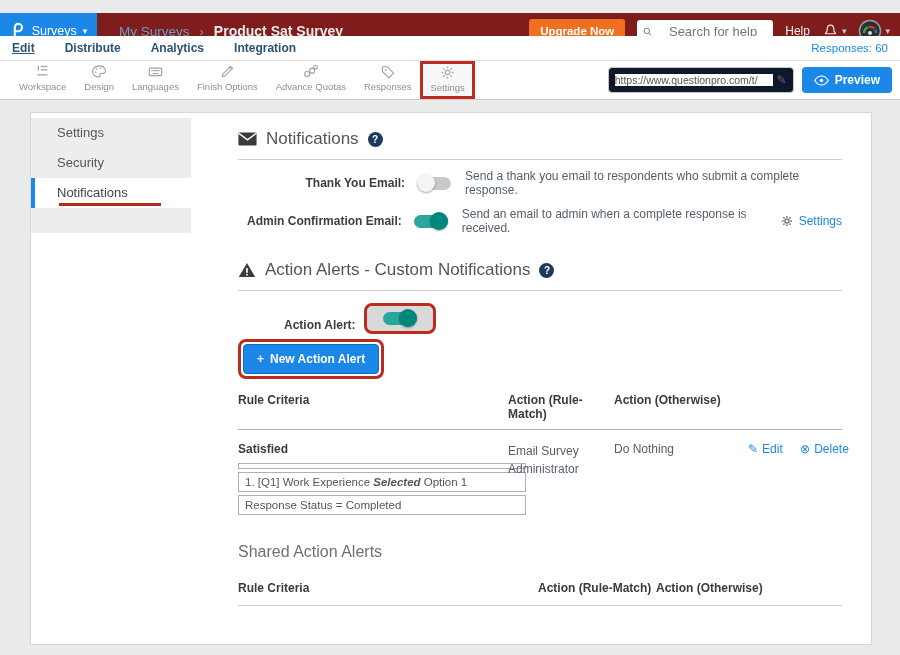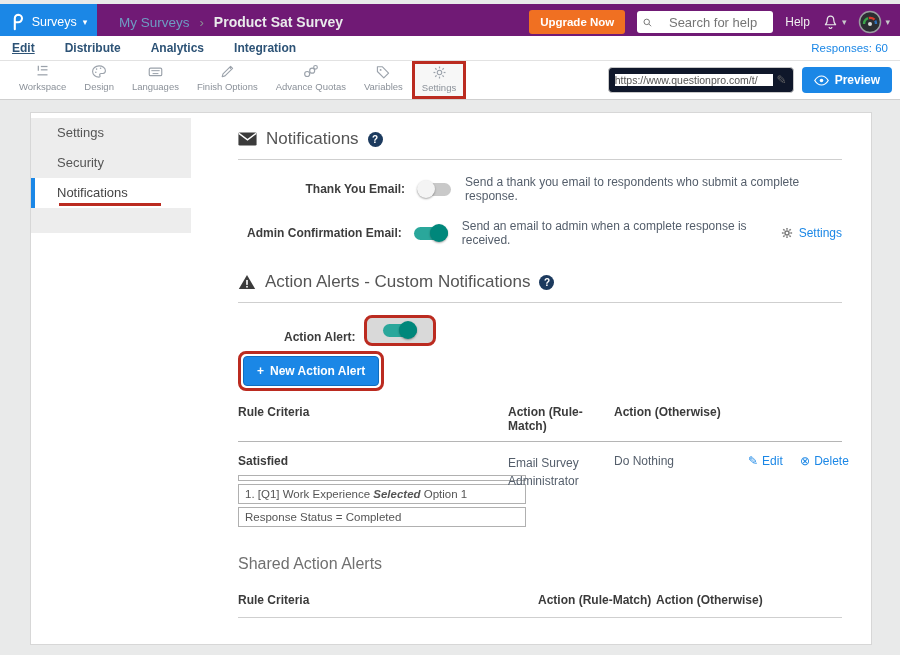--- a/index.html
+++ b/index.html
@@ -5,22 +5,22 @@
   * { margin:0; padding:0; box-sizing:border-box; }
   html,body { width:900px; height:655px; }
   body {
     font-family:"Liberation Sans", sans-serif;
     background:#e9eaea;
     position:relative;
     overflow:hidden;
     color:#545e6b;
   }
   
-  .topbar { position:absolute; top:4px; left:0; width:900px; height:36px;
-    background:#701a75; display:flex; align-items:center; }
+  .topbar { position:absolute; top:13px; left:0; width:900px; height:36px;
+    background:#7f1d1d; display:flex; align-items:center; }
   .logo-block { width:97px; height:36px; background:#1b87e6; display:flex;
     align-items:center; justify-content:center; gap:6px; cursor:pointer; }
   .logo-mark { width:16px; height:18px; display:block; }
   .logo-menu { color:#fff; font-size:12.5px; }
   .caret { font-size:9px; color:#fff; }
   .breadcrumb { display:flex; align-items:center; gap:10px; margin-left:22px; }
   .bc-parent { color:#6e9cc3; font-size:13.5px; cursor:pointer; }
   .bc-sep { color:#8a8f94; font-size:13px; }
   .bc-current { color:#e9eaeb; font-size:14px; font-weight:bold; }
   .topbar-right { margin-left:auto; display:flex; align-items:center; gap:12px; padding-right:10px; }
@@ -69,21 +69,21 @@
   
   .main { position:absolute; left:207px; top:16px; width:604px; }
   .section-head { display:flex; align-items:center; gap:9px; border-bottom:1px solid #cfcfcf;
     padding-bottom:10px; }
   .section-title { font-size:17px; color:#555; }
   .sub-title { font-size:16px; color:#707070; }
   .help-icon { width:15px; height:15px; border-radius:50%; background:#1c3a5e; color:#fff;
     font-size:10px; font-weight:bold; display:inline-flex; align-items:center;
     justify-content:center; cursor:pointer; }
   
-  .toggle-row { display:flex; align-items:center; height:30px; margin-top:14px; }
+  .toggle-row { display:flex; align-items:center; height:30px; margin-top:8px; }
   .toggle-row:first-of-type { margin-top:14px; }
   .row-label { width:173px; text-align:right; font-size:12px; font-weight:bold; color:#3d3d3d; }
   .toggle { width:34px; height:13px; border-radius:7px; background:#c9c9c9; position:relative;
     margin-left:12px; cursor:pointer; flex:none; }
   .toggle .knob { width:18px; height:18px; border-radius:50%; background:#f4f4f4;
     position:absolute; top:-3px; left:0; box-shadow:0 1px 2px rgba(0,0,0,.35); }
   .toggle.on { background:#2aa79b; }
   .toggle.on .knob { left:16px; background:#00877b; }
   .row-desc { margin-left:14px; font-size:12px; color:#545e6b; }
   .settings-link { margin-left:auto; display:flex; align-items:center; gap:6px; cursor:pointer; }
@@ -211,21 +211,21 @@
       <circle cx="12" cy="8" r="3" fill="none" stroke="#9ba2ab" stroke-width="1.4"></circle>
       <circle cx="16" cy="4" r="2.2" fill="none" stroke="#9ba2ab" stroke-width="1.4"></circle>
     </svg>
     <span class="tool-label">Advance Quotas</span>
   </div>
   <div class="tool-item">
     <svg width="16" height="15" viewBox="0 0 20 18">
       <path d="M3 3 h6 l8 8 -6 6 -8-8 z" fill="none" stroke="#9ba2ab" stroke-width="1.4" stroke-linejoin="round"></path>
       <circle cx="7" cy="7" r="1.2" fill="#9ba2ab"></circle>
     </svg>
-    <span class="tool-label">Variables</span>
+    <span class="tool-label">Responses</span>
   </div>
   <div class="tool-item annotated">
     <svg width="17" height="15" viewBox="0 0 20 20">
       <circle cx="10" cy="10" r="3" fill="none" stroke="#9ba2ab" stroke-width="1.4"></circle>
       <g stroke="#9ba2ab" stroke-width="1.6">
         <line x1="10" y1="2" x2="10" y2="4.5"></line>
           <line x1="10" y1="15.5" x2="10" y2="18"></line>
         <line x1="2" y1="10" x2="4.5" y2="10"></line>
           <line x1="15.5" y1="10" x2="18" y2="10"></line>
         <line x1="4.3" y1="4.3" x2="6.1" y2="6.1"></line>

